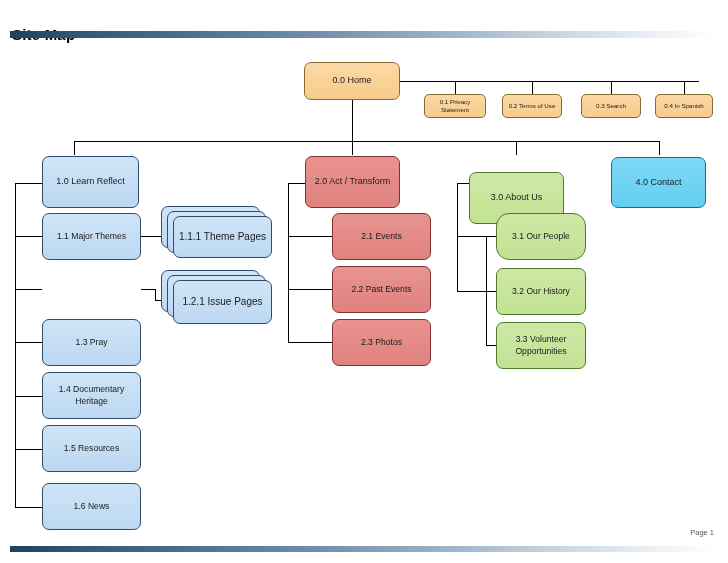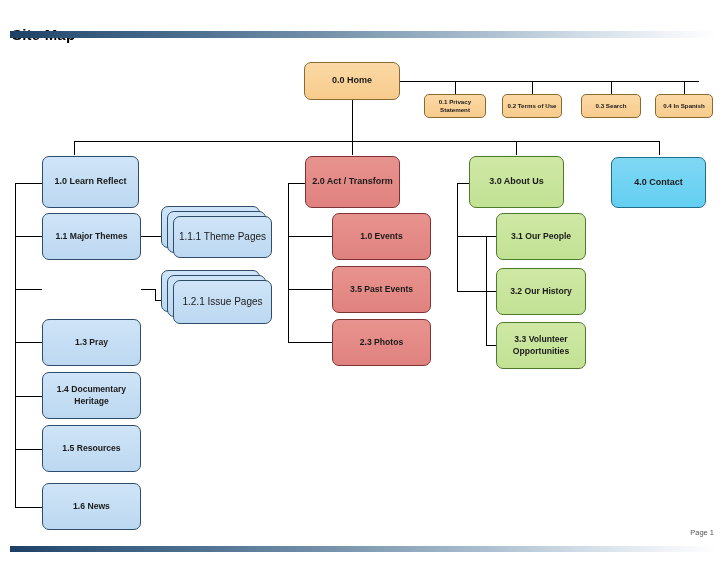--- a/index.html
+++ b/index.html
@@ -77,21 +77,21 @@
     display: flex;
     align-items: center;
     justify-content: center;
     text-align: center;
     color: #1a1a1a;
     font-size: 8.6px;
     line-height: 1.32;
     padding: 2px 4px;
     z-index: 3;
   }
-  .node span { display: block; width: 100%; font-weight: bold; }
+  .node span { display: block; width: 100%; }
 
   .n-orange {
     background: linear-gradient(to bottom, #fbd9a5, #f8cb8c);
     border-color: #8a6a33;
   }
   .n-blue {
     background: linear-gradient(to bottom, #cfe4f7, #bcd8f1);
     border-color: #2f4d6b;
   }
   .n-red {
@@ -208,21 +208,21 @@
   <div class="node n-orange n-util" style="left:655px; top:94px; width:58px; height:24px;">
     <span>0.4 In Spanish</span>
   </div>
 
   <div class="node n-blue n-main" style="left:42px; top:156px; width:97px; height:52px;">
     <span>1.0 Learn Reflect</span>
   </div>
   <div class="node n-red n-main" style="left:305px; top:156px; width:95px; height:52px;">
     <span>2.0 Act / Transform</span>
   </div>
-  <div class="node n-green n-main" style="left:469px; top:156px; width:95px; height:52px;">
+  <div class="node n-green n-main" style="left:469px; top:172px; width:95px; height:52px;">
     <span>3.0 About Us</span>
   </div>
   <div class="node n-cyan n-main" style="left:611px; top:157px; width:95px; height:51px;">
     <span>4.0 Contact</span>
   </div>
 
   <div class="node n-blue" style="left:42px; top:213px; width:99px; height:47px;">
     <span>1.1 Major Themes</span>
   </div>
   <div class="node n-blue" style="left:42px; top:319px; width:99px; height:47px;">
@@ -248,30 +248,30 @@
 
   <div class="stack" style="left:161px; top:270px; width:112px; height:54px;">
     <div class="layer l1" style="width:99px; height:42px;"></div>
     <div class="layer l2" style="width:99px; height:42px;"></div>
     <div class="layer l3" style="width:99px; height:44px;">
       <span>1.2.1 Issue Pages</span>
     </div>
   </div>
 
   <div class="node n-red" style="left:332px; top:213px; width:99px; height:47px;">
-    <span>1.0 Events</span>
+    <span>2.1 Events</span>
   </div>
   <div class="node n-red" style="left:332px; top:266px; width:99px; height:47px;">
-    <span>3.5 Past Events</span>
+    <span>2.2 Past Events</span>
   </div>
   <div class="node n-red" style="left:332px; top:319px; width:99px; height:47px;">
     <span>2.3 Photos</span>
   </div>
 
-  <div class="node n-green" style="left:496px; top:213px; width:90px; height:47px;">
+  <div class="node n-green" style="left:496px; top:213px; width:90px; height:47px;border-radius:13px;">
     <span>3.1 Our People</span>
   </div>
   <div class="node n-green" style="left:496px; top:268px; width:90px; height:47px;">
     <span>3.2 Our History</span>
   </div>
   <div class="node n-green" style="left:496px; top:322px; width:90px; height:47px;">
     <span>3.3 Volunteer Opportunities</span>
   </div>
 
 </div>

